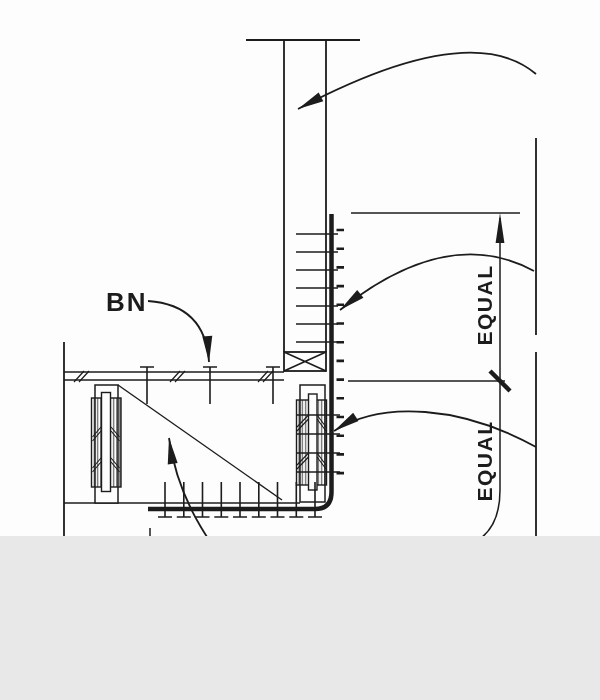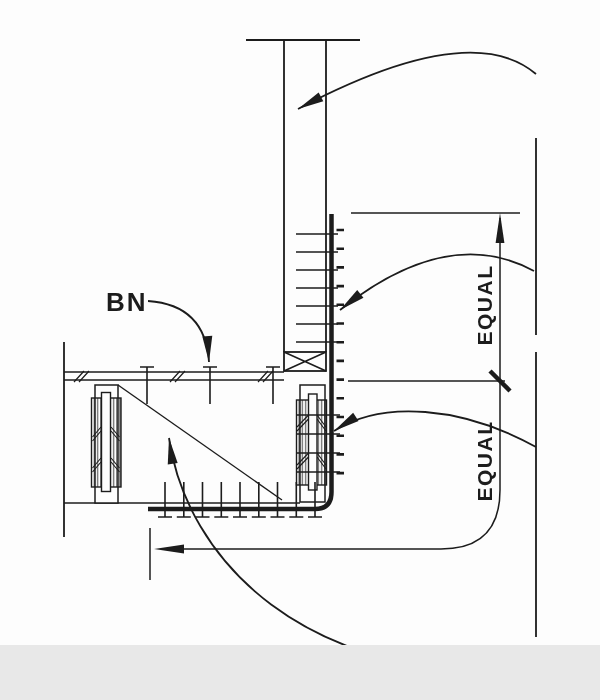--- a/index.html
+++ b/index.html
@@ -1,17 +1,17 @@
 <!DOCTYPE html>
 <html><head>
 <meta charset="utf-8">
 <style>
   html, body { margin: 0; padding: 0; background: #e8e8e8; }
   .sheet {
-    width: 600px; height: 645px;
+    width: 600px; height: 536px;
     position: relative;
     background: #fdfdfd;
     font-family: "Liberation Sans", sans-serif;
     overflow: hidden;
   }
   svg { display: block; }
   text {
     font-family: "Liberation Sans", "DejaVu Sans", sans-serif;
     font-weight: bold;
     fill: #1c1c1c;

